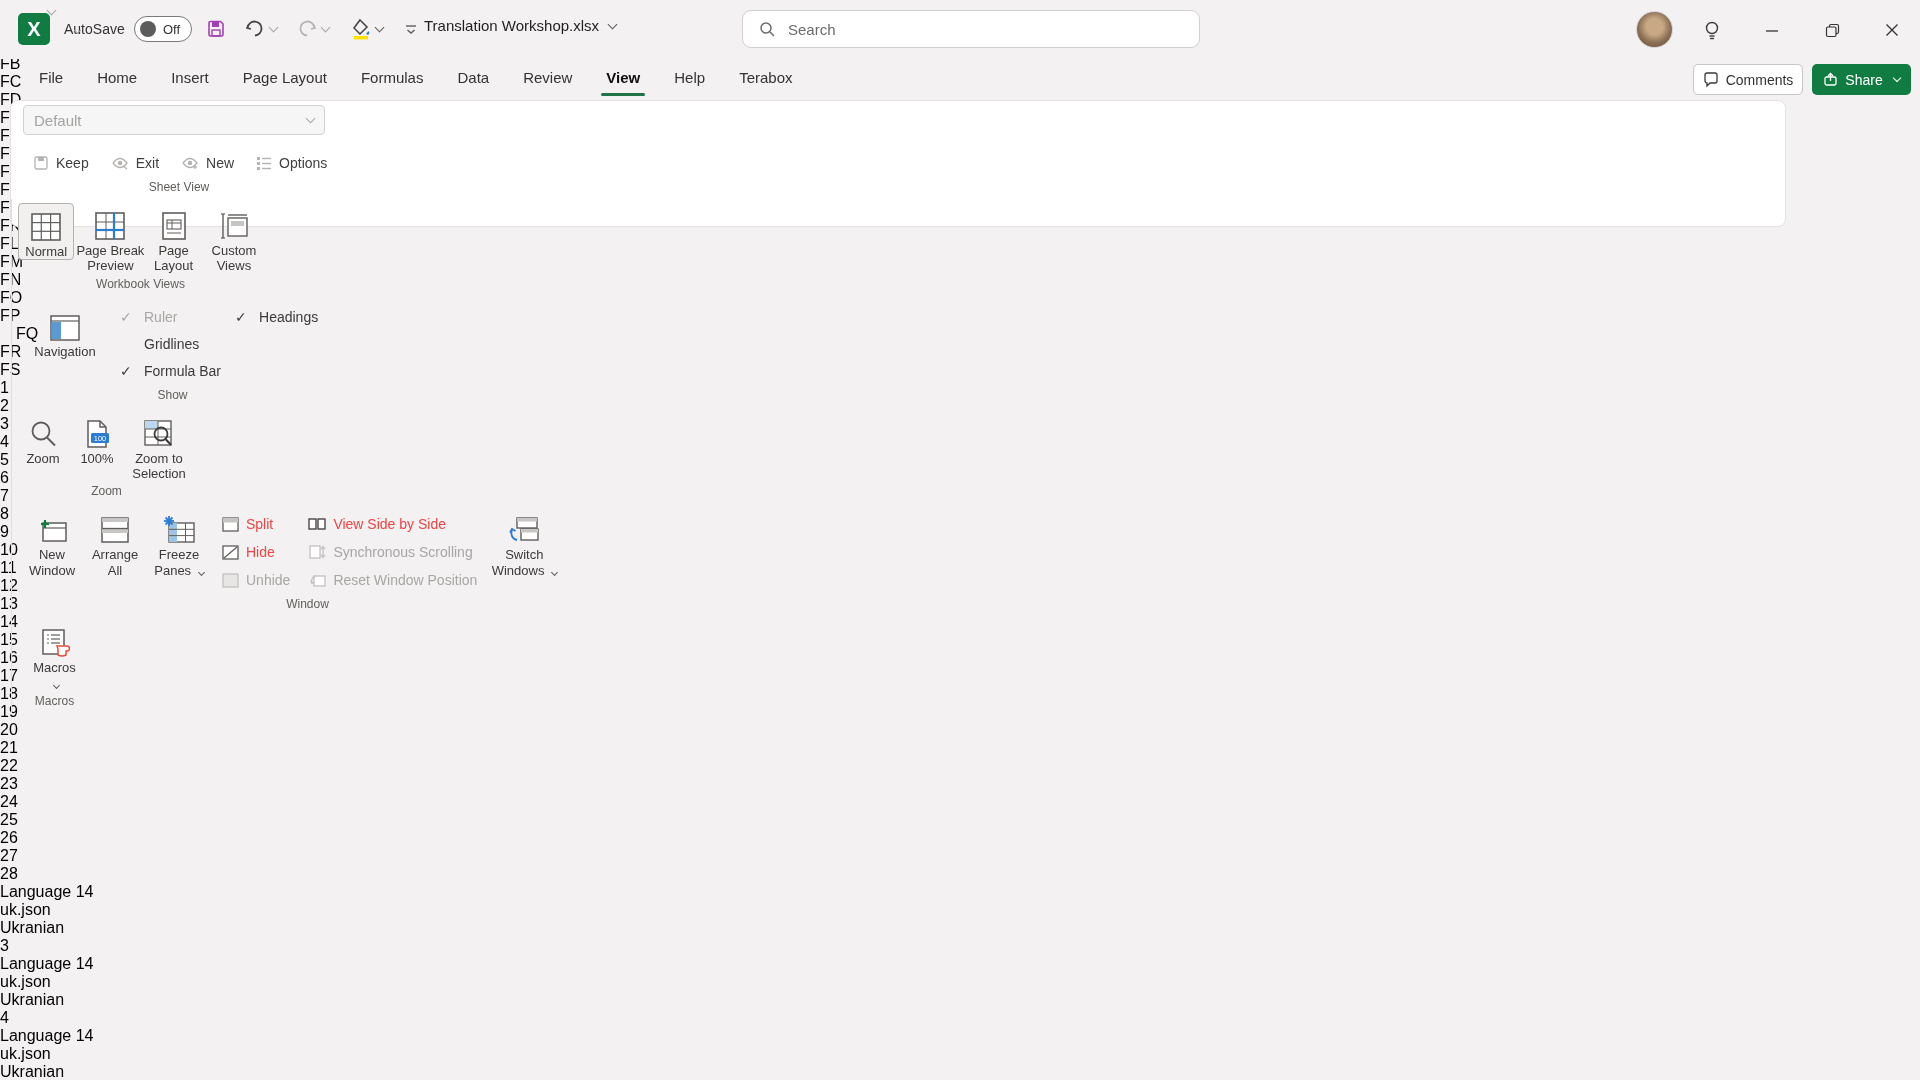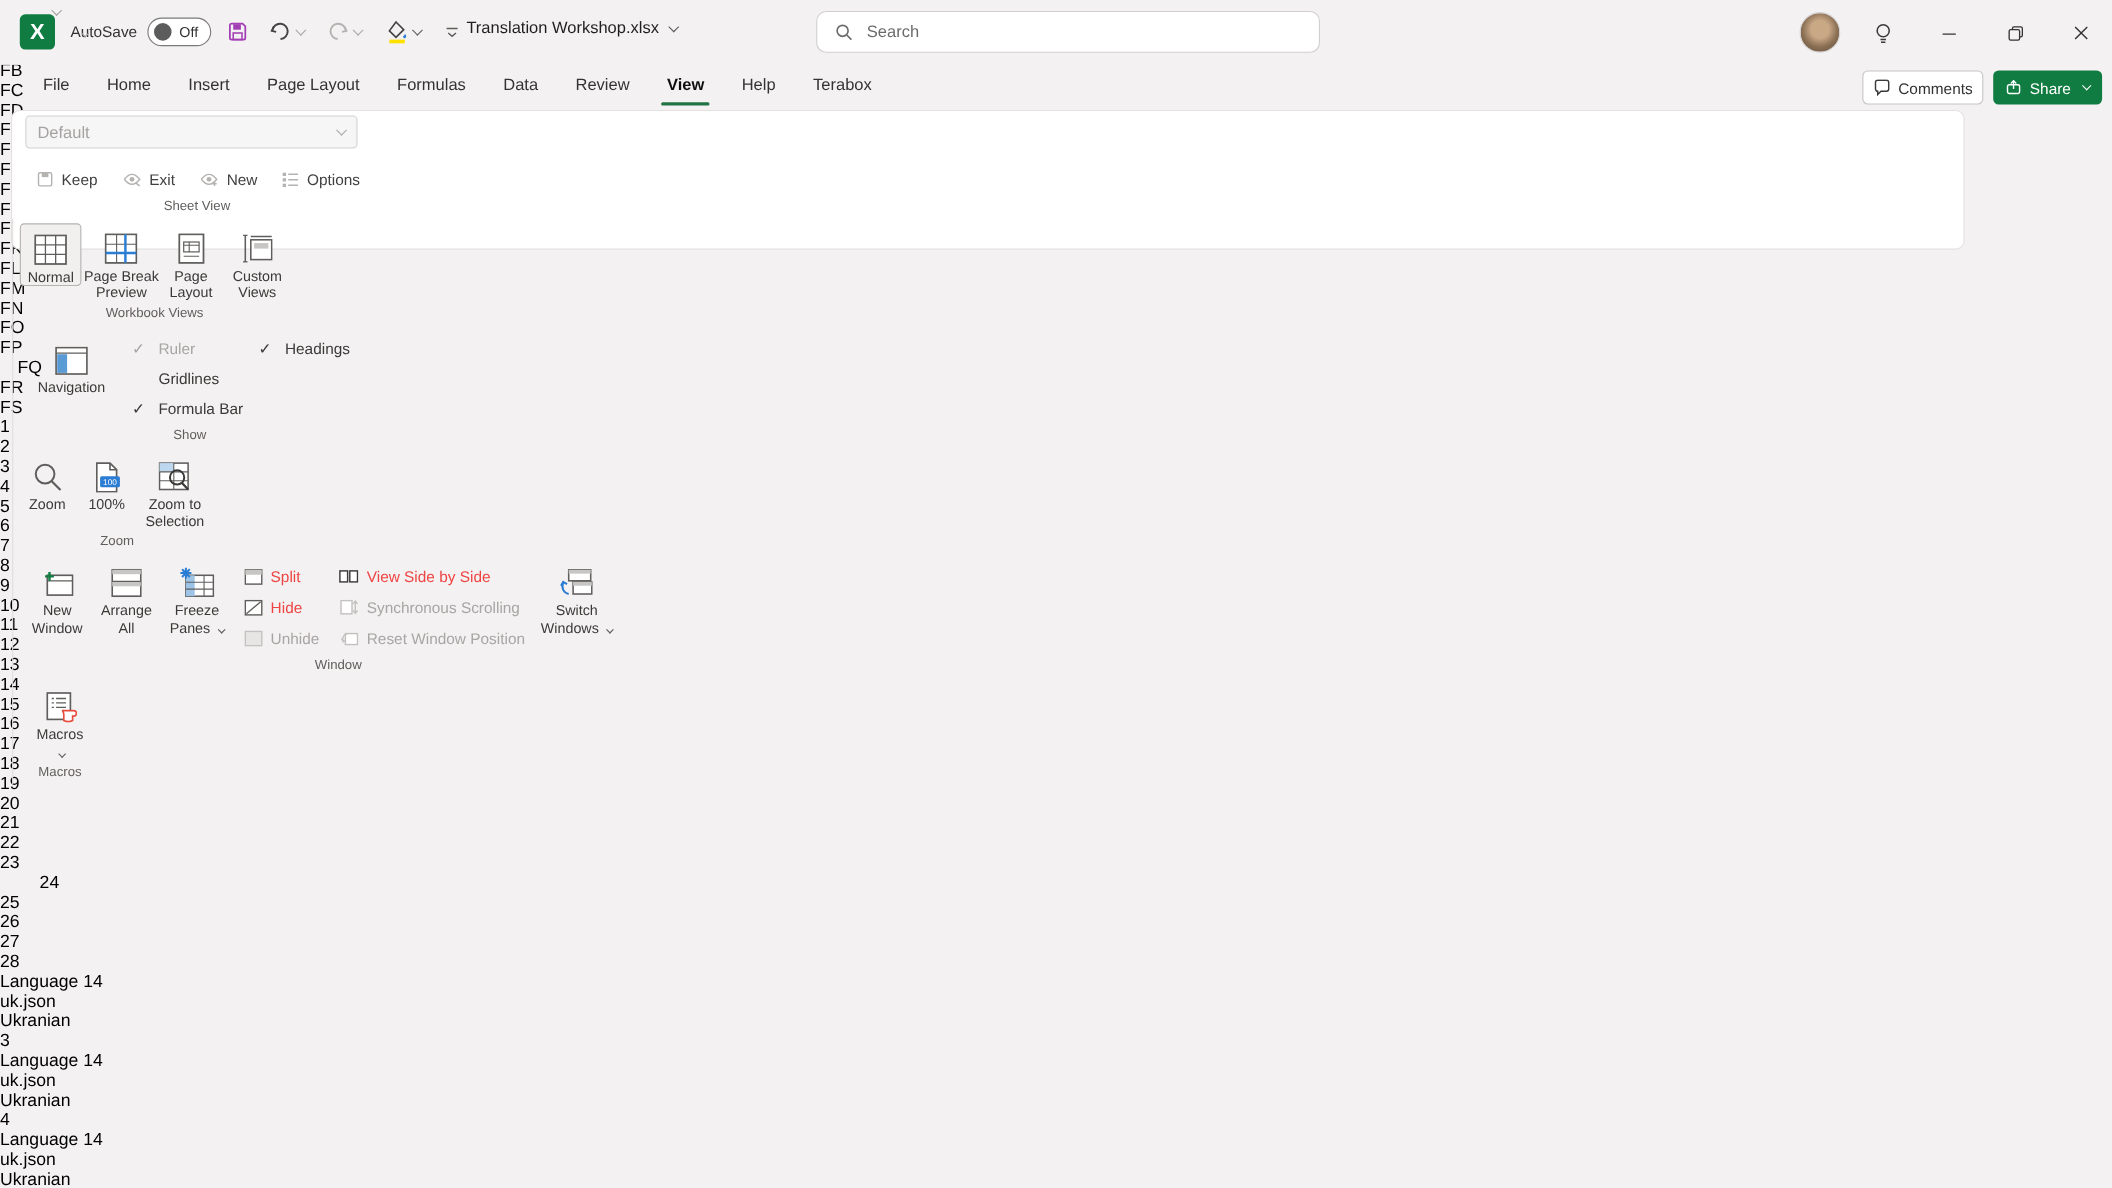--- a/index.html
+++ b/index.html
@@ -583,21 +583,21 @@
     <div class="rowhdr selected" style="top: 312px;">14</div>
     <div class="rowhdr" style="top: 336px;">15</div>
     <div class="rowhdr" style="top: 360px;">16</div>
     <div class="rowhdr" style="top: 384px;">17</div>
     <div class="rowhdr" style="top: 408px;">18</div>
     <div class="rowhdr" style="top: 432px;">19</div>
     <div class="rowhdr" style="top: 456px;">20</div>
     <div class="rowhdr" style="top: 480px;">21</div>
     <div class="rowhdr" style="top: 504px;">22</div>
     <div class="rowhdr" style="top: 528px;">23</div>
-    <div class="rowhdr" style="top: 552px; padding-left: 36px;">24</div>
+    <div class="rowhdr" style="top: 552px;">24</div>
     <div class="rowhdr" style="top: 576px;">25</div>
     <div class="rowhdr" style="top: 600px;">26</div>
     <div class="rowhdr" style="top: 624px;">27</div>
     <div class="rowhdr" style="top: 648px;">28</div>
     <div class="celltext" style="left: 36px; top: 24px;">Language 14</div>
     <div class="celltext" style="left: 36px; top: 48px;">uk.json</div>
     <div class="celltext" style="left: 36px; top: 72px;">Ukranian</div>
     <div class="numcell" style="left: 31px; width: 101px; top: 96px;">3</div>
     <div class="celltext" style="left: 137px; top: 24px;">Language 14</div>
     <div class="celltext" style="left: 137px; top: 48px;">uk.json</div>

